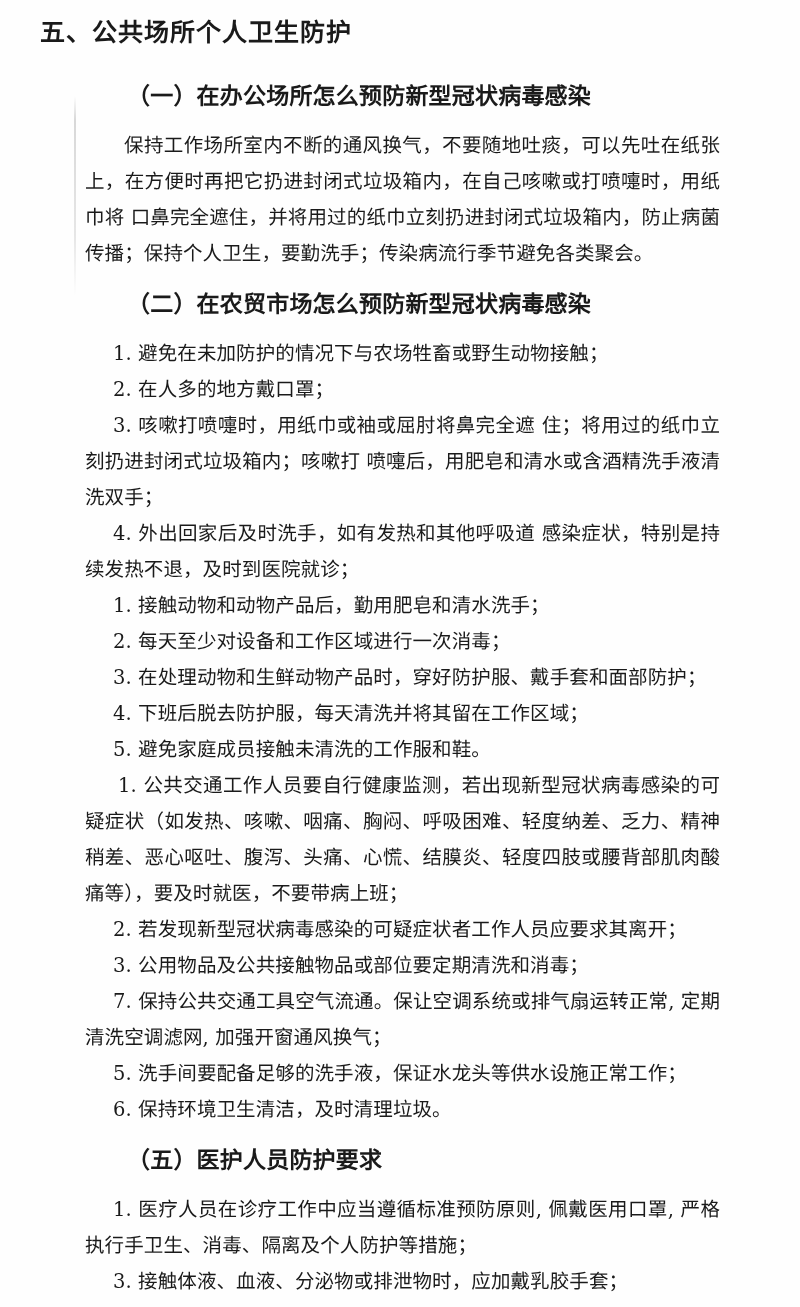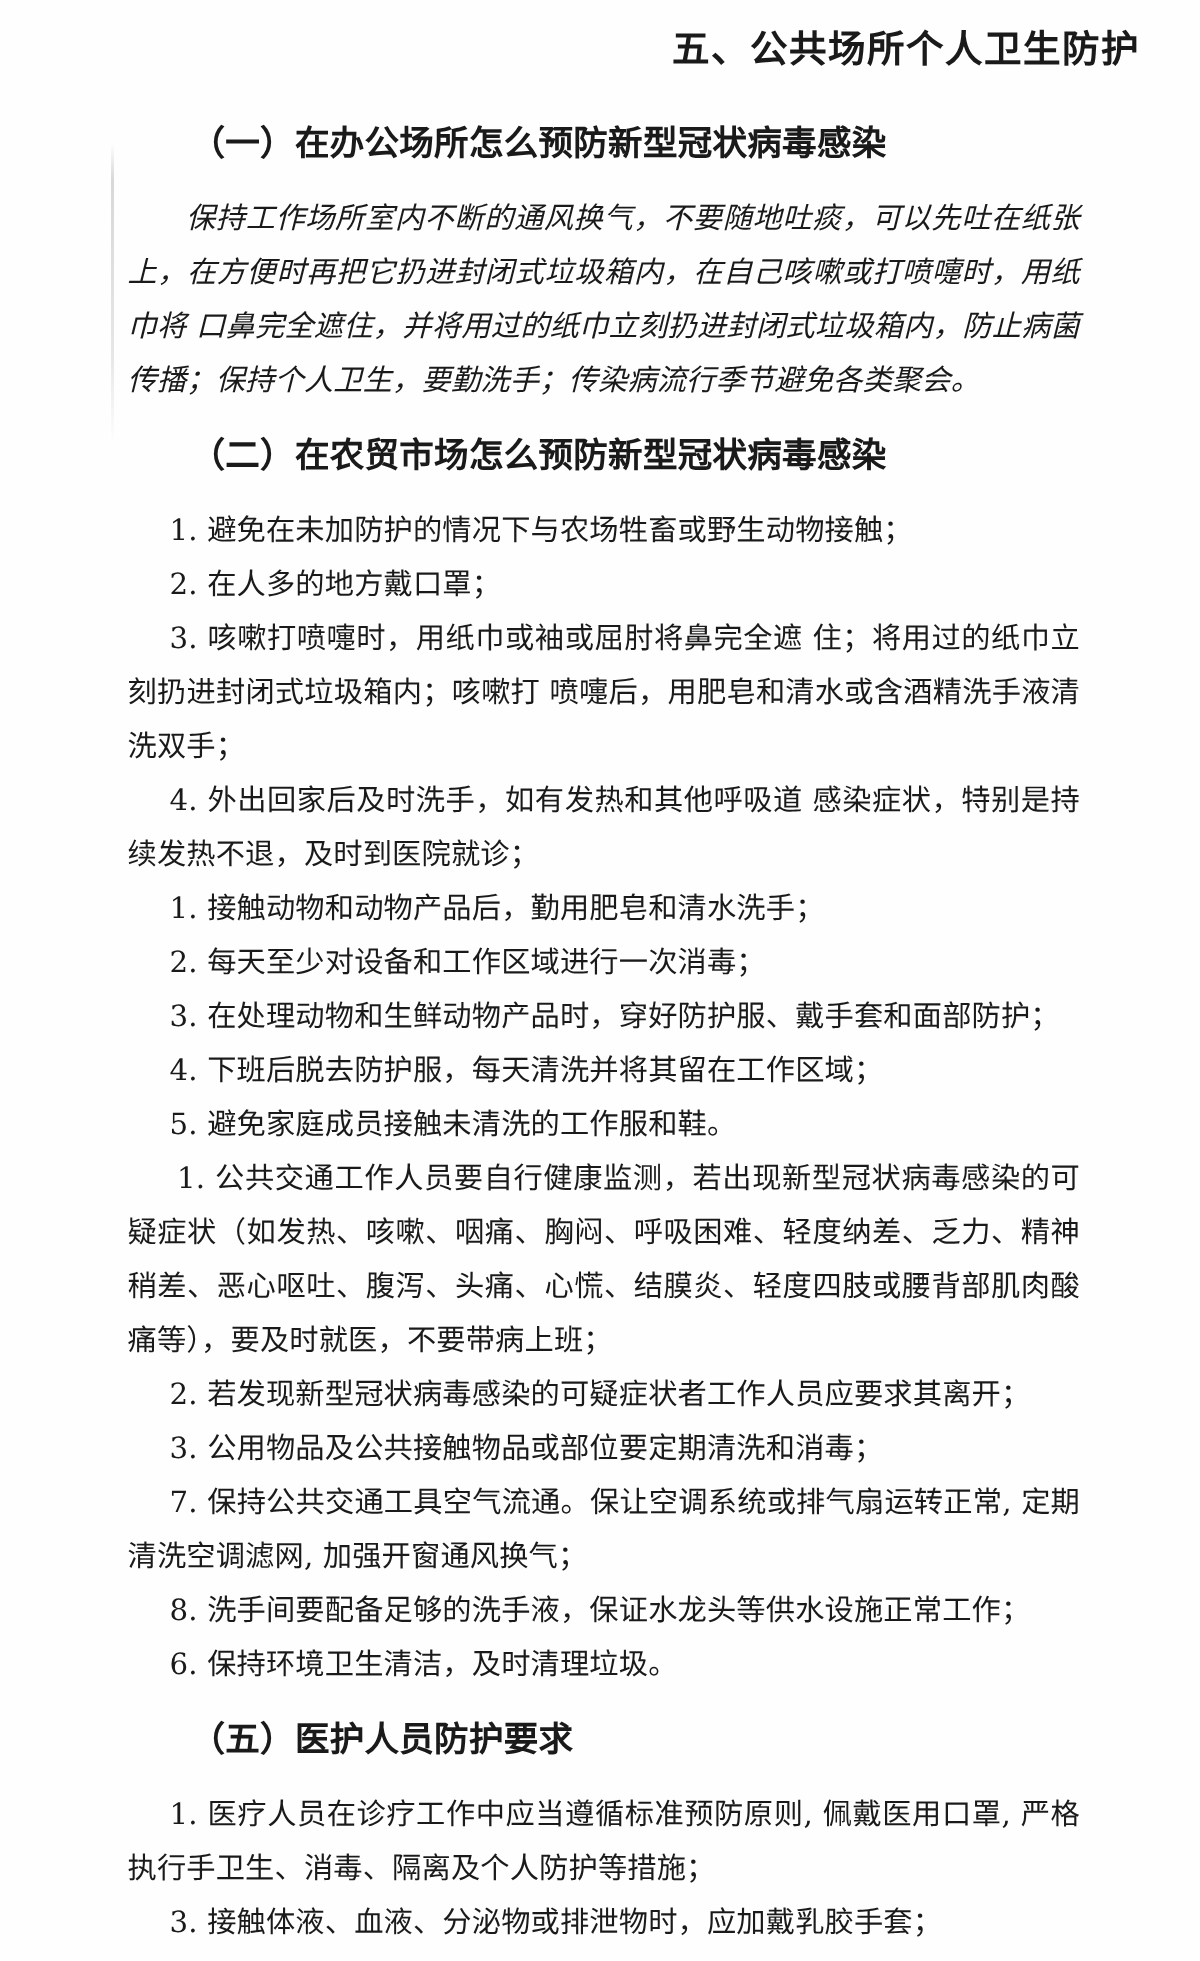--- a/index.html
+++ b/index.html
@@ -34,21 +34,21 @@
     background: linear-gradient(to bottom,
        rgba(190,190,190,0.0) 0%,
        rgba(185,185,185,0.55) 12%,
        rgba(185,185,185,0.35) 70%,
        rgba(190,190,190,0.0) 100%);
     pointer-events: none;
   }
   .doc-title {
     margin: 0;
     padding-top: 17px;
-    text-align: right;
+    text-align: left;
     font-size: 25px;
     font-weight: 700;
     letter-spacing: 1px;
     line-height: 1.25;
     font-family: "DejaVu Serif", "Liberation Serif", serif;
   }
   .body-area {
     margin-top: 30px;
     padding-left: 45px;
     padding-right: 40px;
@@ -63,21 +63,20 @@
     white-space: nowrap;
   }
   .para {
     font-size: 19.5px;
     line-height: 36px;
     margin: 0;
     text-indent: 39px;
     text-align: justify;
     text-justify: inter-character;
     letter-spacing: 0.1px;
-    font-style: italic;
   }
   .item {
     font-size: 19.5px;
     line-height: 36px;
     margin: 0;
     text-indent: 28px;
     text-align: justify;
     text-justify: inter-character;
     letter-spacing: 0.1px;
   }
@@ -115,21 +114,21 @@
       <p class="item">3. 在处理动物和生鲜动物产品时，穿好防护服、戴手套和面部防护；</p>
       <p class="item">4. 下班后脱去防护服，每天清洗并将其留在工作区域；</p>
       <p class="item">5. 避免家庭成员接触未清洗的工作服和鞋。</p>
     </div>
 
     <div>
       <p class="item wide-indent">1. 公共交通工作人员要自行健康监测，若出现新型冠状病毒感染的可疑症状（如发热、咳嗽、咽痛、胸闷、呼吸困难、轻度纳差、乏力、精神稍差、恶心呕吐、腹泻、头痛、心慌、结膜炎、轻度四肢或腰背部肌肉酸痛等），要及时就医，不要带病上班；</p>
       <p class="item">2. 若发现新型冠状病毒感染的可疑症状者工作人员应要求其离开；</p>
       <p class="item">3. 公用物品及公共接触物品或部位要定期清洗和消毒；</p>
       <p class="item">7. 保持公共交通工具空气流通。保让空调系统或排气扇运转正常, 定期清洗空调滤网, 加强开窗通风换气；</p>
-      <p class="item">8. 洗手间要配备足够的洗手液，保证水龙头等供水设施正常工作；</p>
+      <p class="item">5. 洗手间要配备足够的洗手液，保证水龙头等供水设施正常工作；</p>
       <p class="item">6. 保持环境卫生清洁，及时清理垃圾。</p>
     </div>
 
     <div>
       <p class="sec-heading">（五）医护人员防护要求</p>
       <p class="item">1. 医疗人员在诊疗工作中应当遵循标准预防原则, 佩戴医用口罩, 严格执行手卫生、消毒、隔离及个人防护等措施；</p>
       <p class="item">3. 接触体液、血液、分泌物或排泄物时，应加戴乳胶手套；</p>
 
     </div>
 

